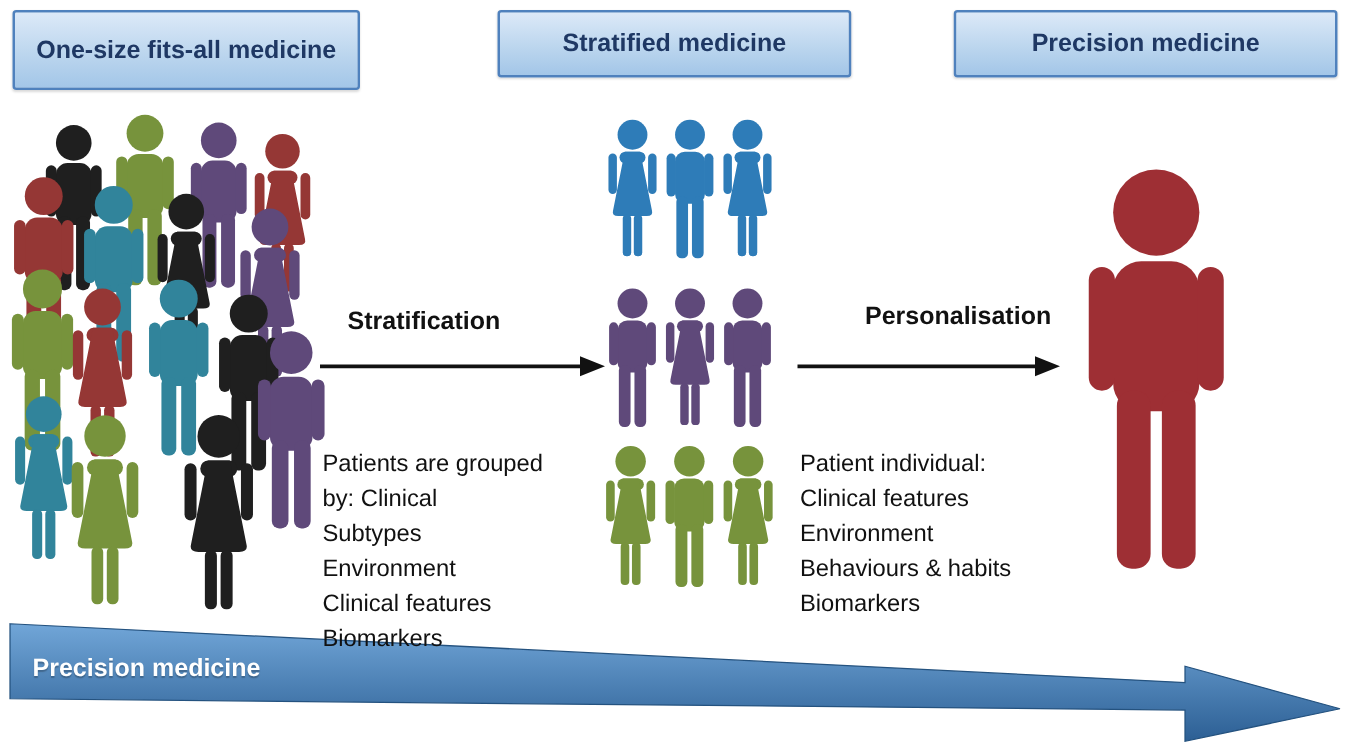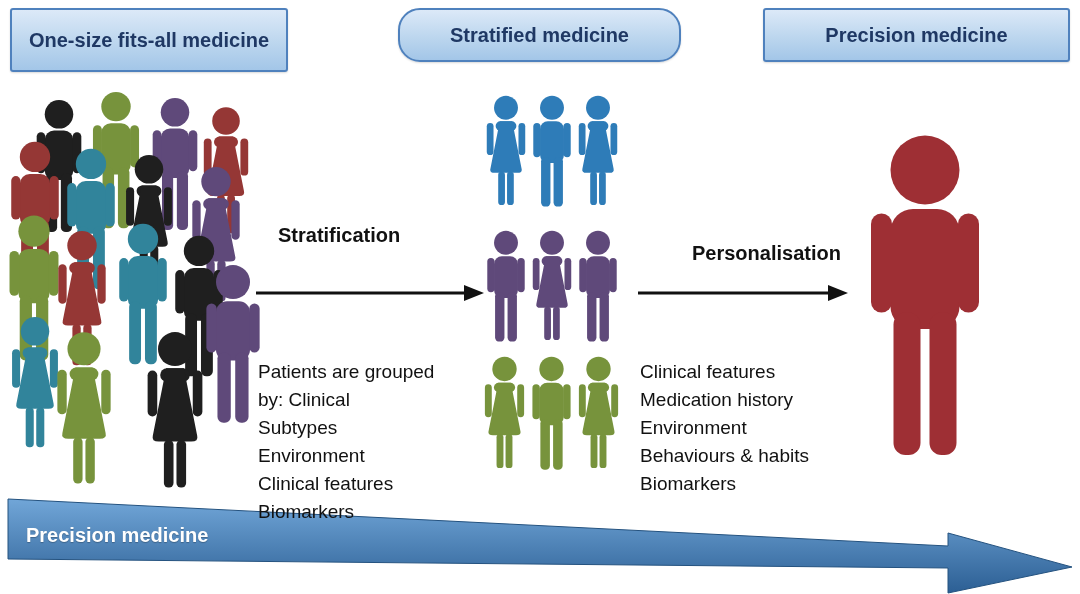--- a/index.html
+++ b/index.html
@@ -9,28 +9,28 @@
   }
   .header-box{
     position:absolute;display:flex;align-items:center;justify-content:center;
     text-align:center;font-weight:bold;font-size:20px;line-height:1.25;
     color:#1f3864;border:2px solid #4f81bd;border-radius:3px;
     background:linear-gradient(to bottom,#dce9f8 0%,#bcd6ee 55%,#a3c6e8 100%);
     box-shadow:0 1px 2px rgba(0,0,0,0.15);
     padding:4px 10px;box-sizing:border-box;
   }
   .hb1{left:10px;top:8px;width:278px;height:64px;}
-  .hb2{left:398px;top:8px;width:283px;height:54px;border-radius:22px;}
+  .hb2{left:398px;top:8px;width:283px;height:54px;}
   .hb3{left:763px;top:8px;width:307px;height:54px;}
   .person{position:absolute;display:block;}
   .figure-layer{position:absolute;left:0;top:0;width:100%;height:100%;pointer-events:none;}
   .arrow-label{
     position:absolute;font-weight:bold;font-size:20px;color:#111111;white-space:nowrap;
   }
-  .al1{left:278px;top:224px;}
+  .al1{left:278px;top:246px;}
   .al2{left:648px;top:242px;margin-left:44px;}
   .harrow{position:absolute;}
   .ha1{left:254px;top:280px;}
   .ha2{left:636px;top:280px;}
   .arrow-desc{
     position:absolute;font-size:19px;line-height:28px;color:#111111;white-space:nowrap;margin-top:48px;
   }
   .ad1{left:258px;top:310px;width:232px;}
   .ad2{left:640px;top:310px;width:240px;}
   .wedge-svg{position:absolute;left:0;top:0;width:1080px;height:594px;pointer-events:none;}
@@ -186,20 +186,20 @@
       <div>Clinical features</div>
       <div>Biomarkers</div>
     </div>
 
   <div class="arrow-label al2">Personalisation</div>
   <svg class="harrow ha2" width="214" height="26">
     <line x1="2" y1="13" x2="194" y2="13" stroke="#111111" stroke-width="3"></line>
     <polygon points="192,5 212,13 192,21" fill="#111111"></polygon>
   </svg>
   <div class="arrow-desc ad2">
+      <div>Patient individual:</div>
       <div>Clinical features</div>
-      <div>Medication history</div>
       <div>Environment</div>
       <div>Behaviours &amp; habits</div>
       <div>Biomarkers</div>
     </div>
 
 </div>
 
 </body></html>

